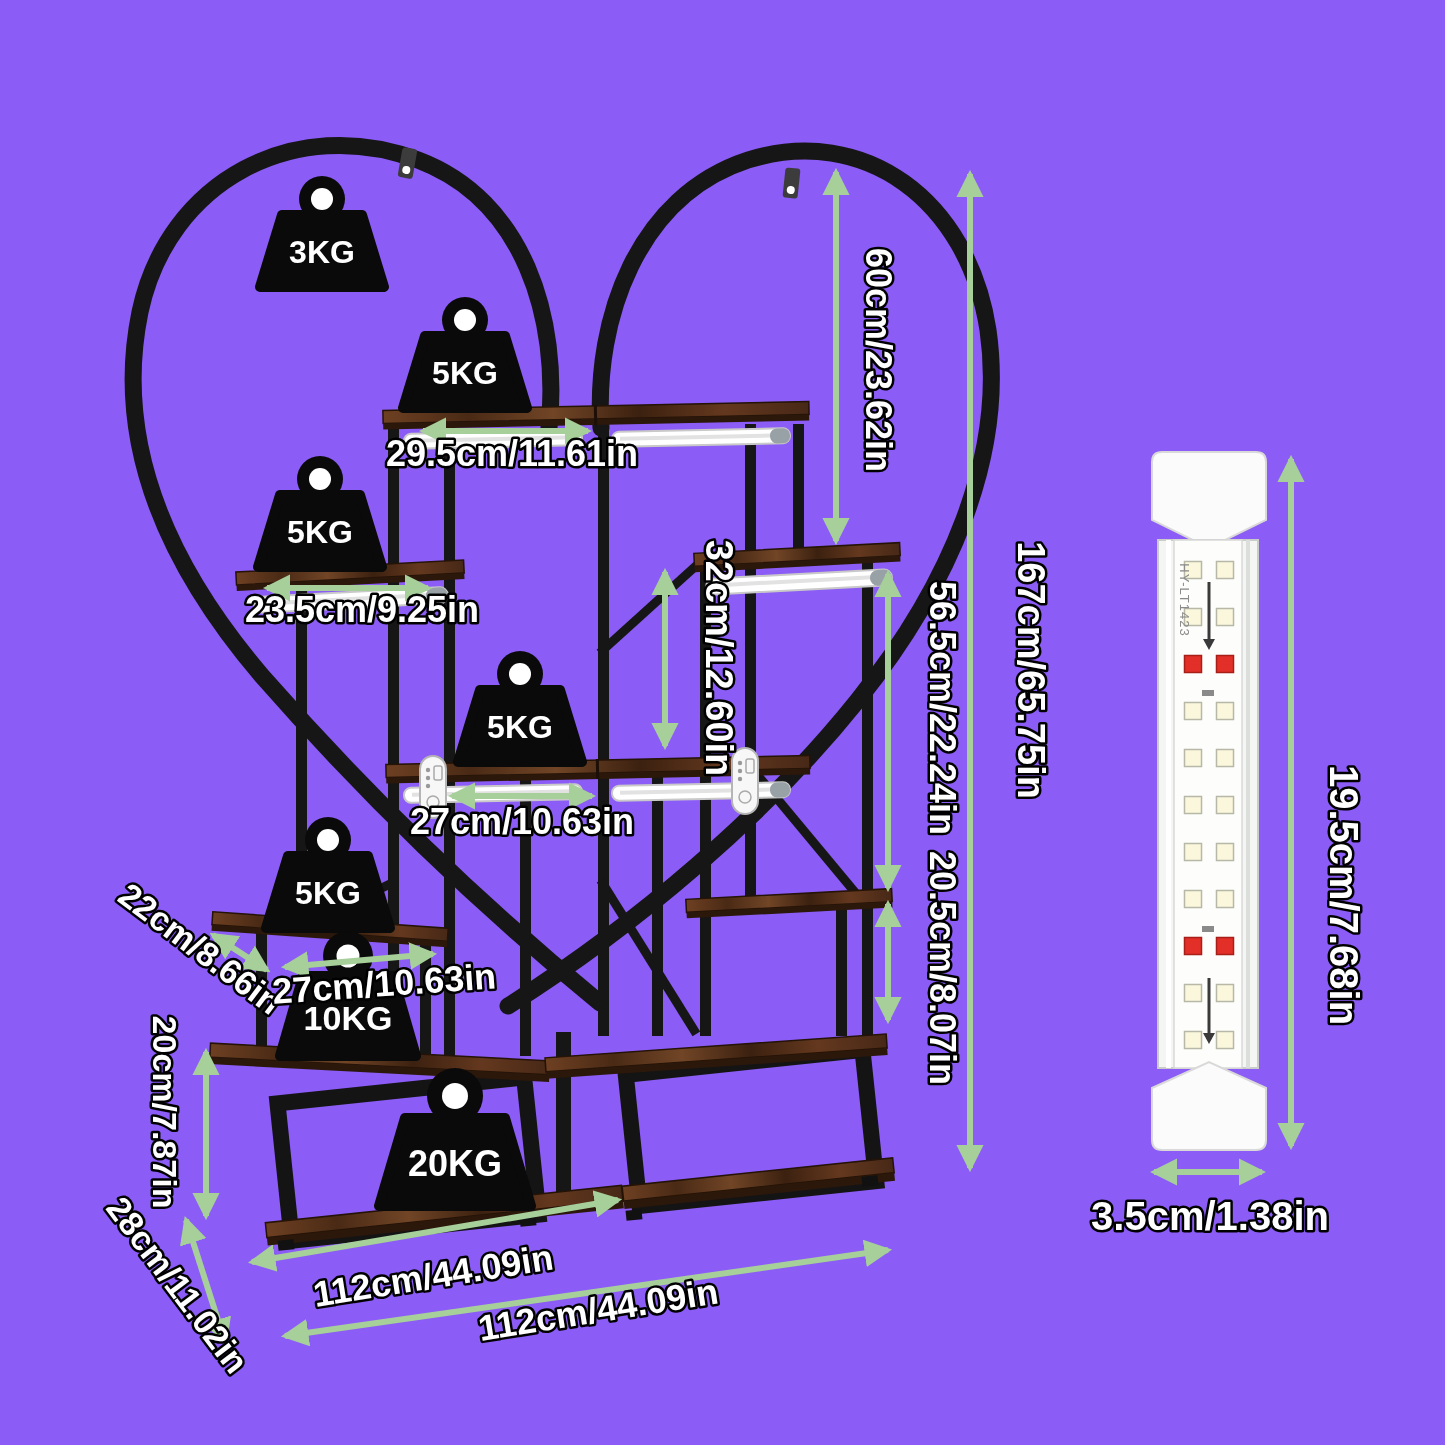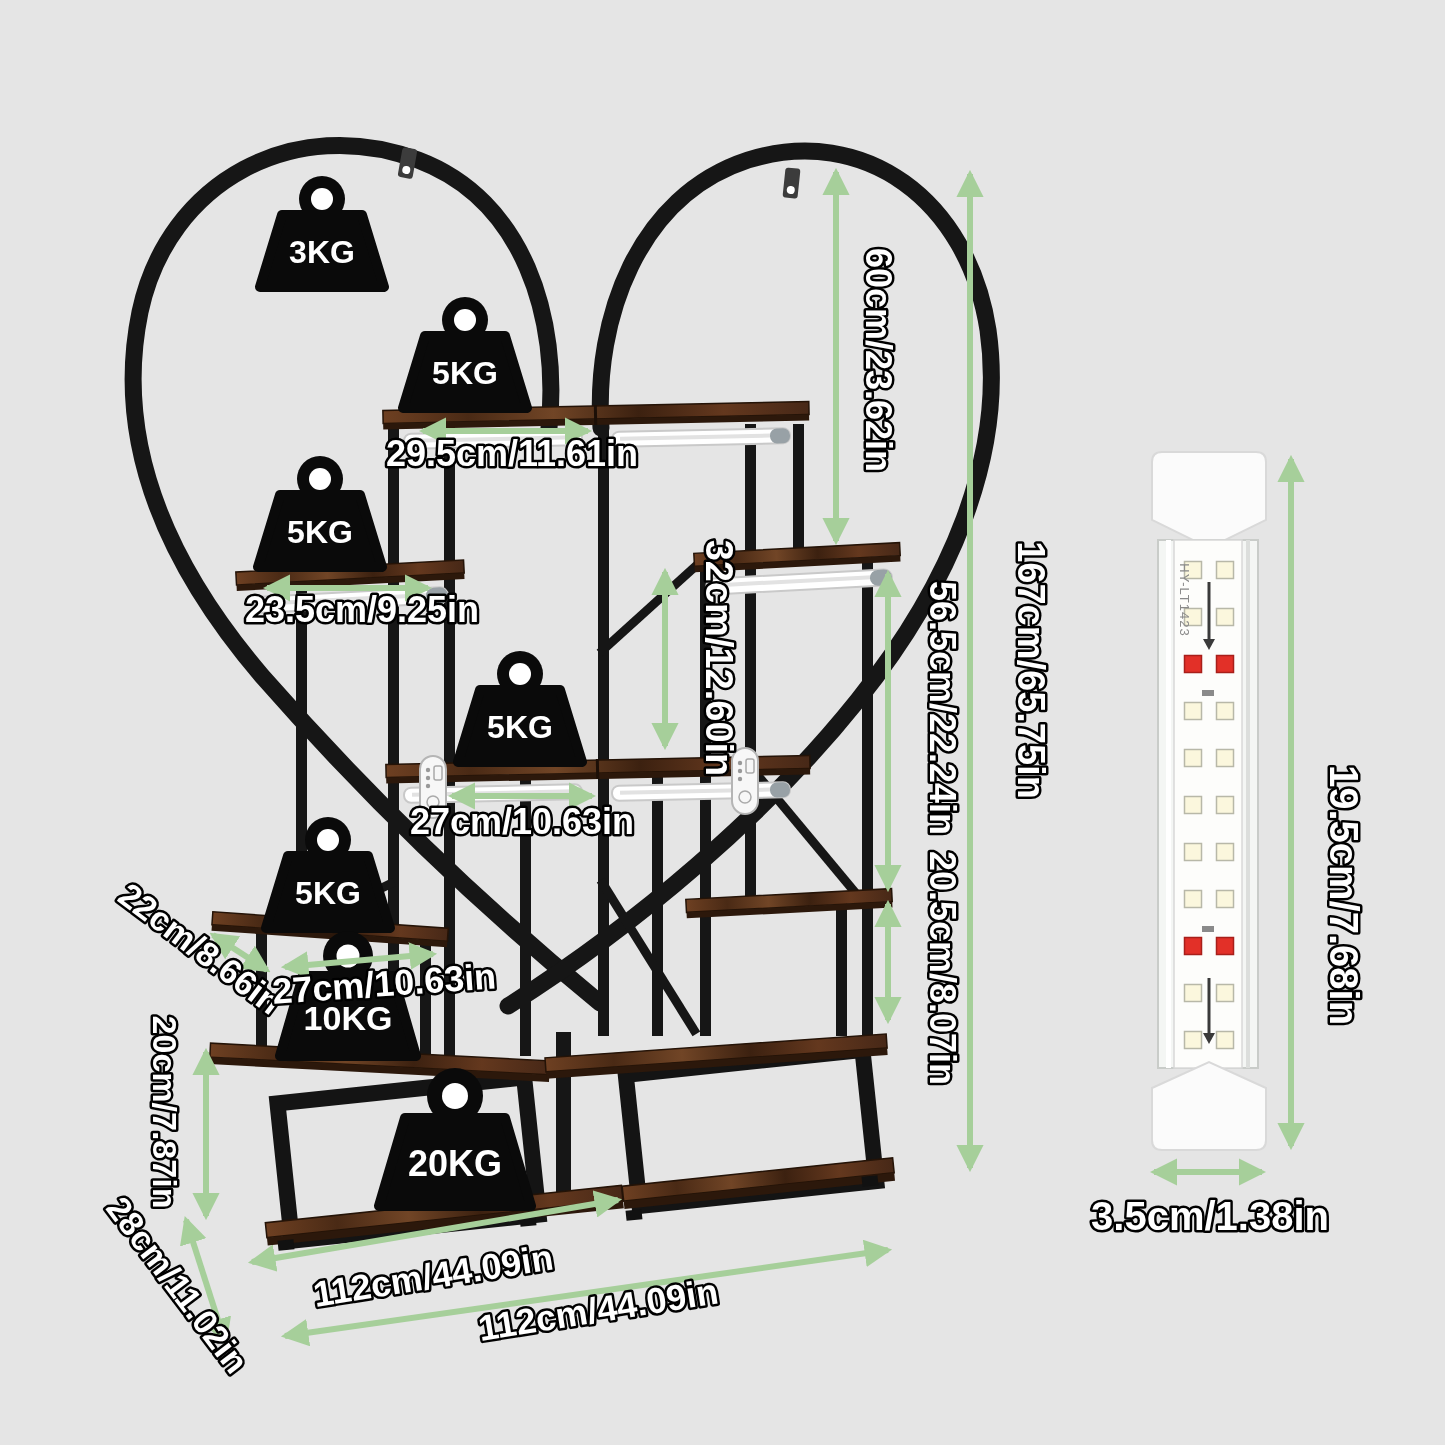--- a/index.html
+++ b/index.html
@@ -1,16 +1,16 @@
 <!DOCTYPE html>
 <html><head>
 <meta charset="utf-8">
 <style>
   html,body{margin:0;padding:0;background:#ffffff;}
-  .canvas{position:relative;width:1445px;height:1445px;background:#e5e5e5;overflow:hidden;
+  .canvas{position:relative;width:1445px;height:1445px;background:#8b5cf6;overflow:hidden;
           font-family:"Liberation Sans",sans-serif;}
   svg{display:block;}
   svg text{font-family:"Liberation Sans",sans-serif;}
   .arc{fill:none;stroke:#161616;stroke-width:17;stroke-linecap:round;}
   .pole{fill:#161616;}
   .brace{stroke:#161616;stroke-width:9;stroke-linecap:square;}
   .frame{fill:none;stroke:#141414;stroke-width:16;}
   .woodtop{stroke:#241307;stroke-width:1.5;}
   .woodedge{fill:#2c180b;}
   .seam{fill:#1c0f07;}

